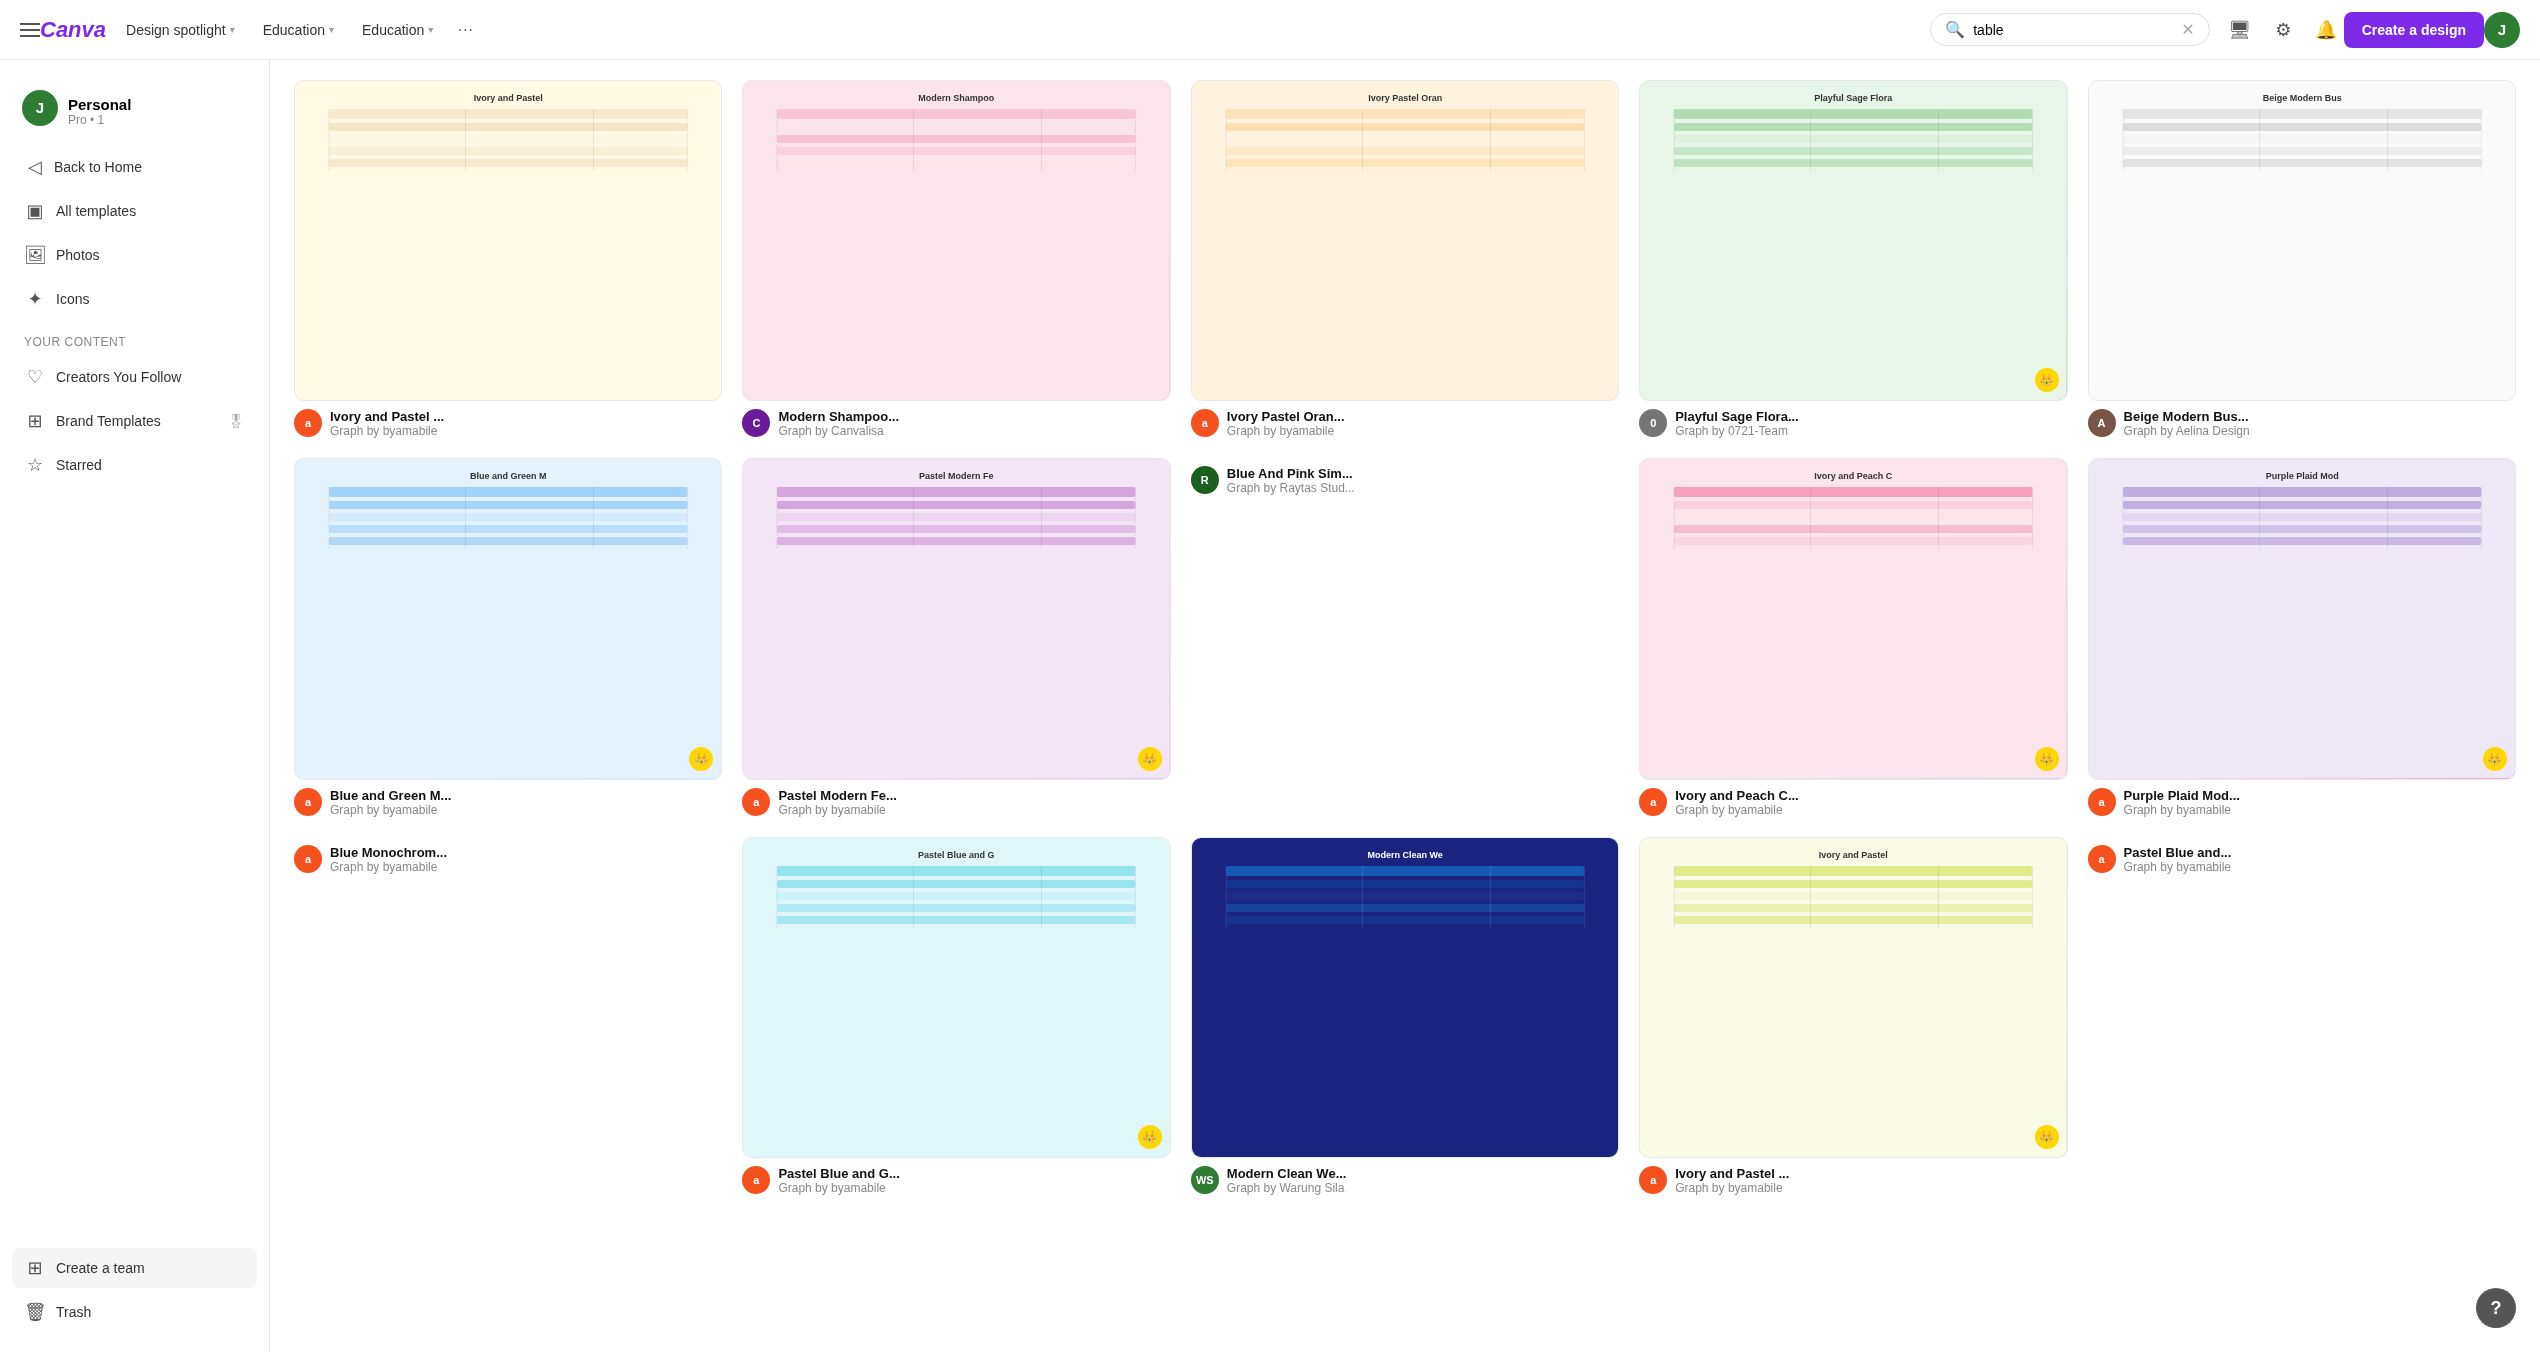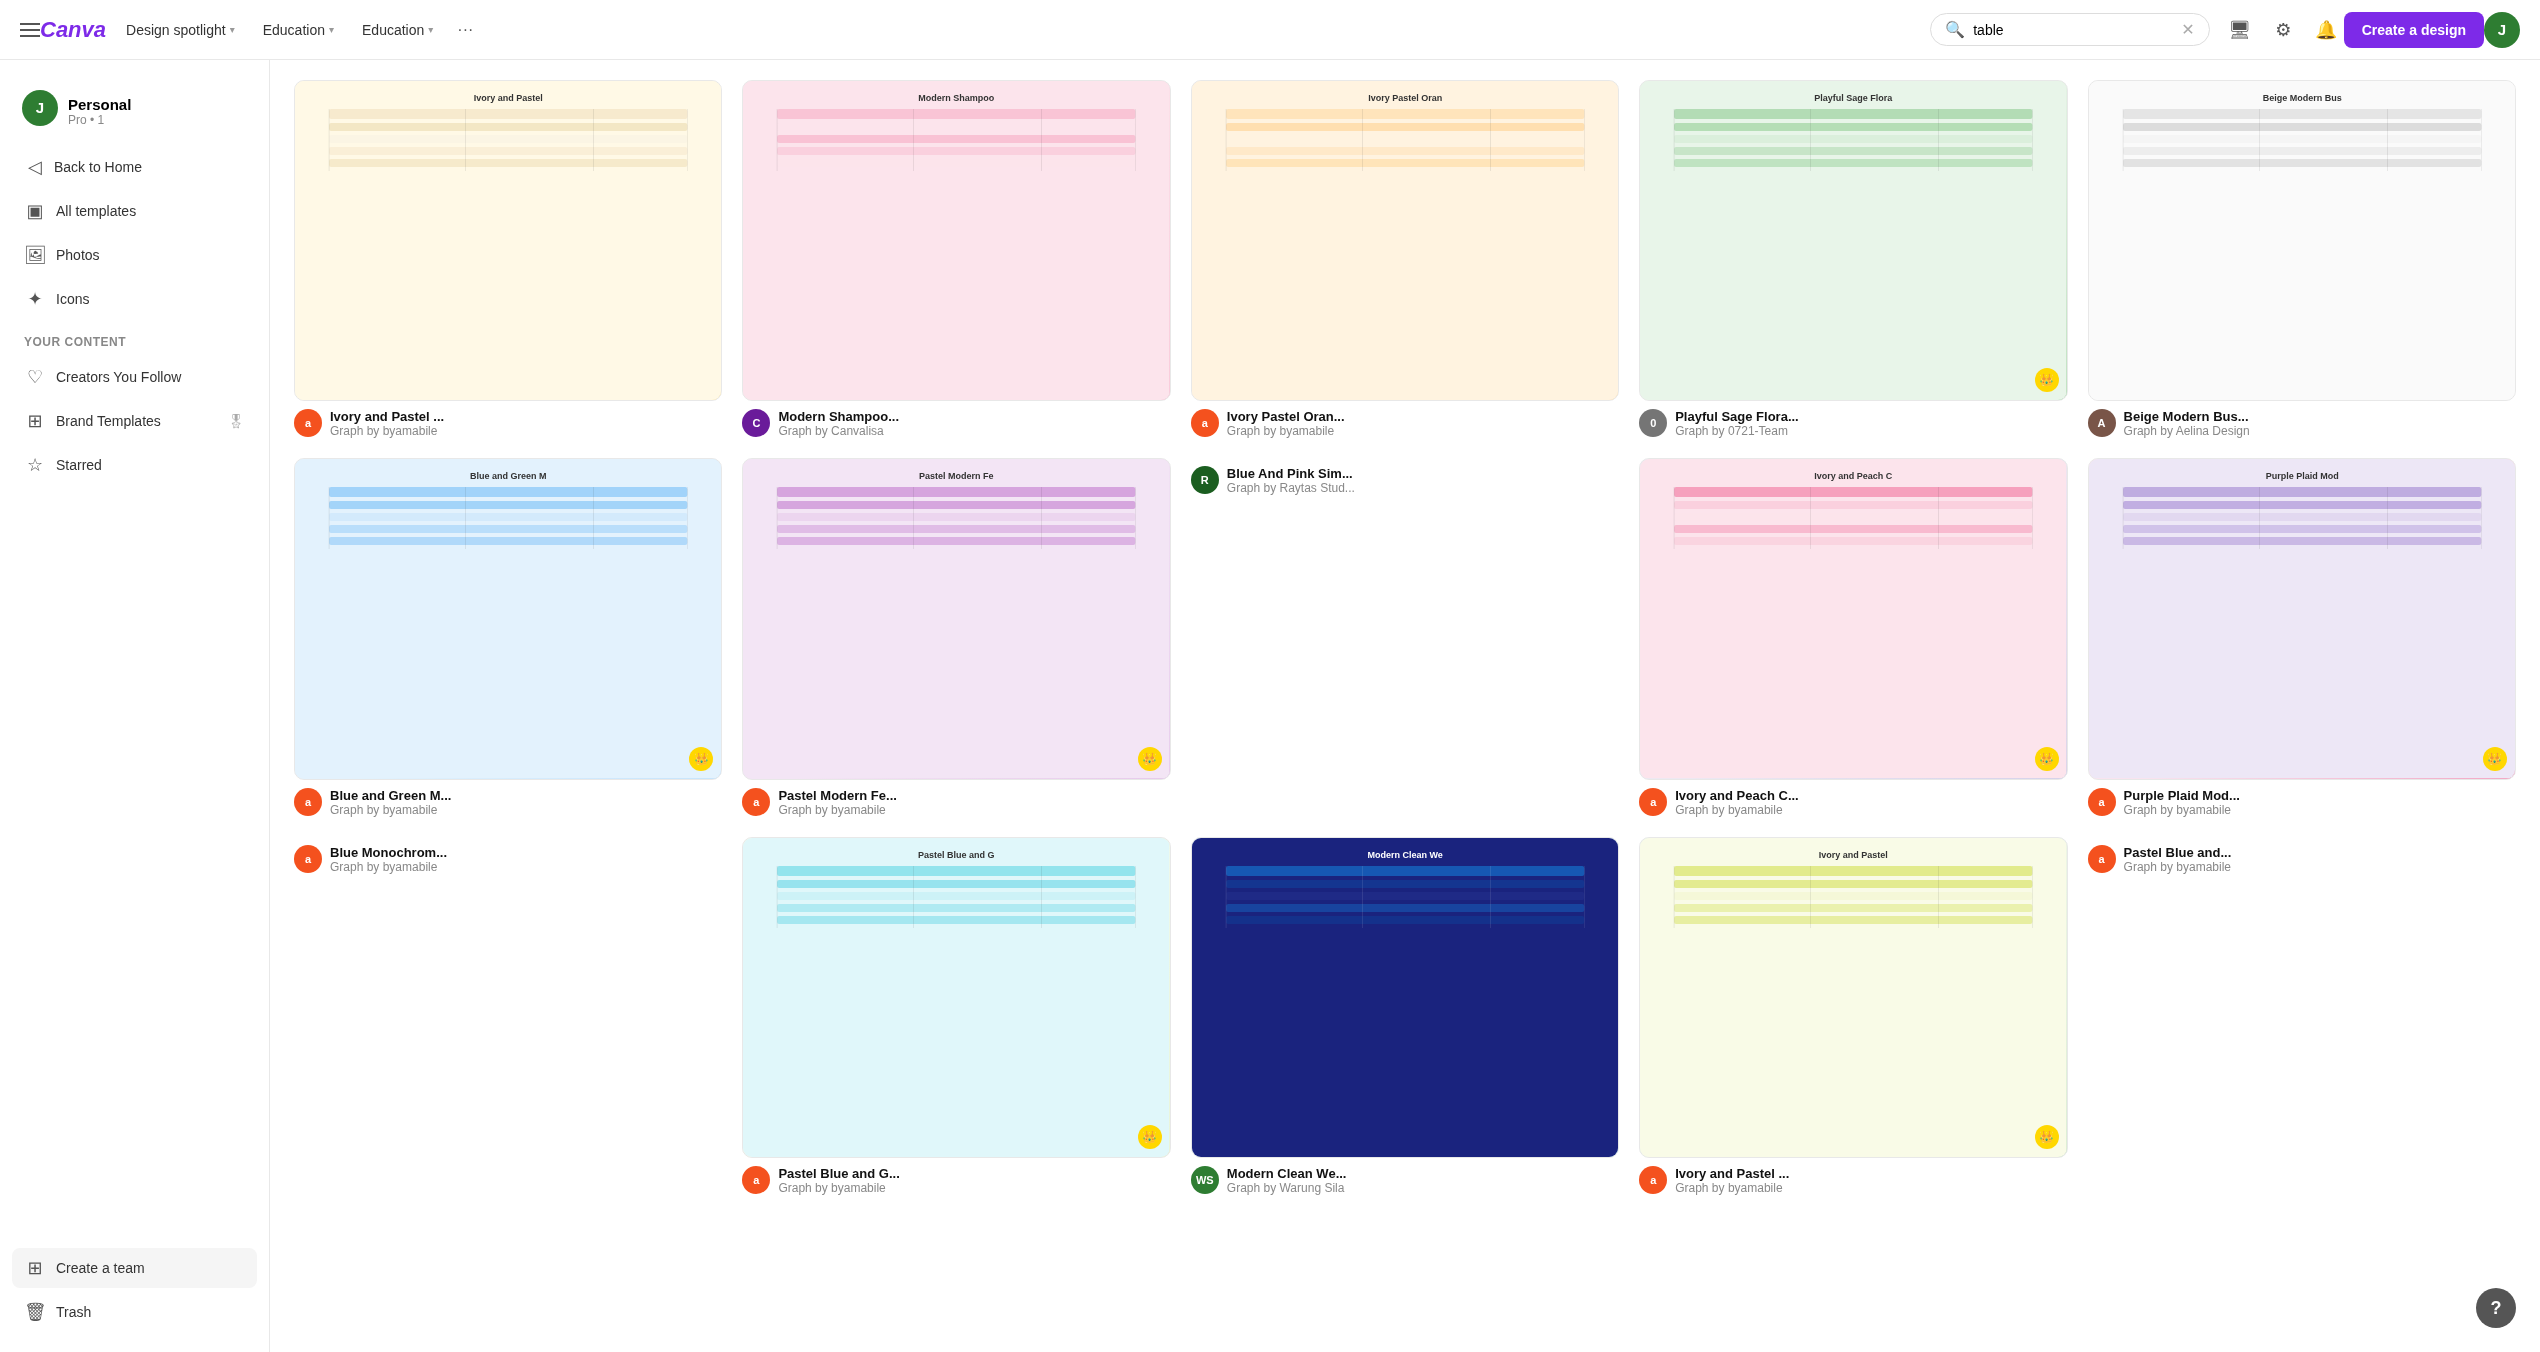--- a/index.html
+++ b/index.html
@@ -51,21 +51,21 @@
     .sidebar-profile-info { display: flex; flex-direction: column; }
     .sidebar-profile-name { font-weight: 700; font-size: 15px; margin-top: 8px; }
     .sidebar-profile-sub { font-size: 12px; color: #888; }
 
     .sidebar-nav-item {
       display: flex; align-items: center; gap: 10px; padding: 9px 12px;
       border-radius: 8px; cursor: pointer; font-size: 14px; color: #333;
     }
     .sidebar-nav-icon { font-size: 18px; color: #555; width: 22px; text-align: center; }
 
-    .sidebar-section-label { font-size: 12px; font-weight: 700; color: #888; padding: 12px 12px 4px; text-transform: uppercase; letter-spacing: 0.5px; }
+    .sidebar-section-label { font-size: 12px; font-weight: 400; color: #888; padding: 12px 12px 4px; text-transform: uppercase; letter-spacing: 0.5px; }
 
     .sidebar-content-item {
       display: flex; align-items: center; gap: 10px; padding: 9px 12px;
       border-radius: 8px; cursor: pointer; font-size: 14px; color: #333;
     }
     .sidebar-content-icon { font-size: 18px; color: #555; width: 22px; text-align: center; }
 
     .sidebar-spacer { flex: 1; }
 
     .create-team-item {

